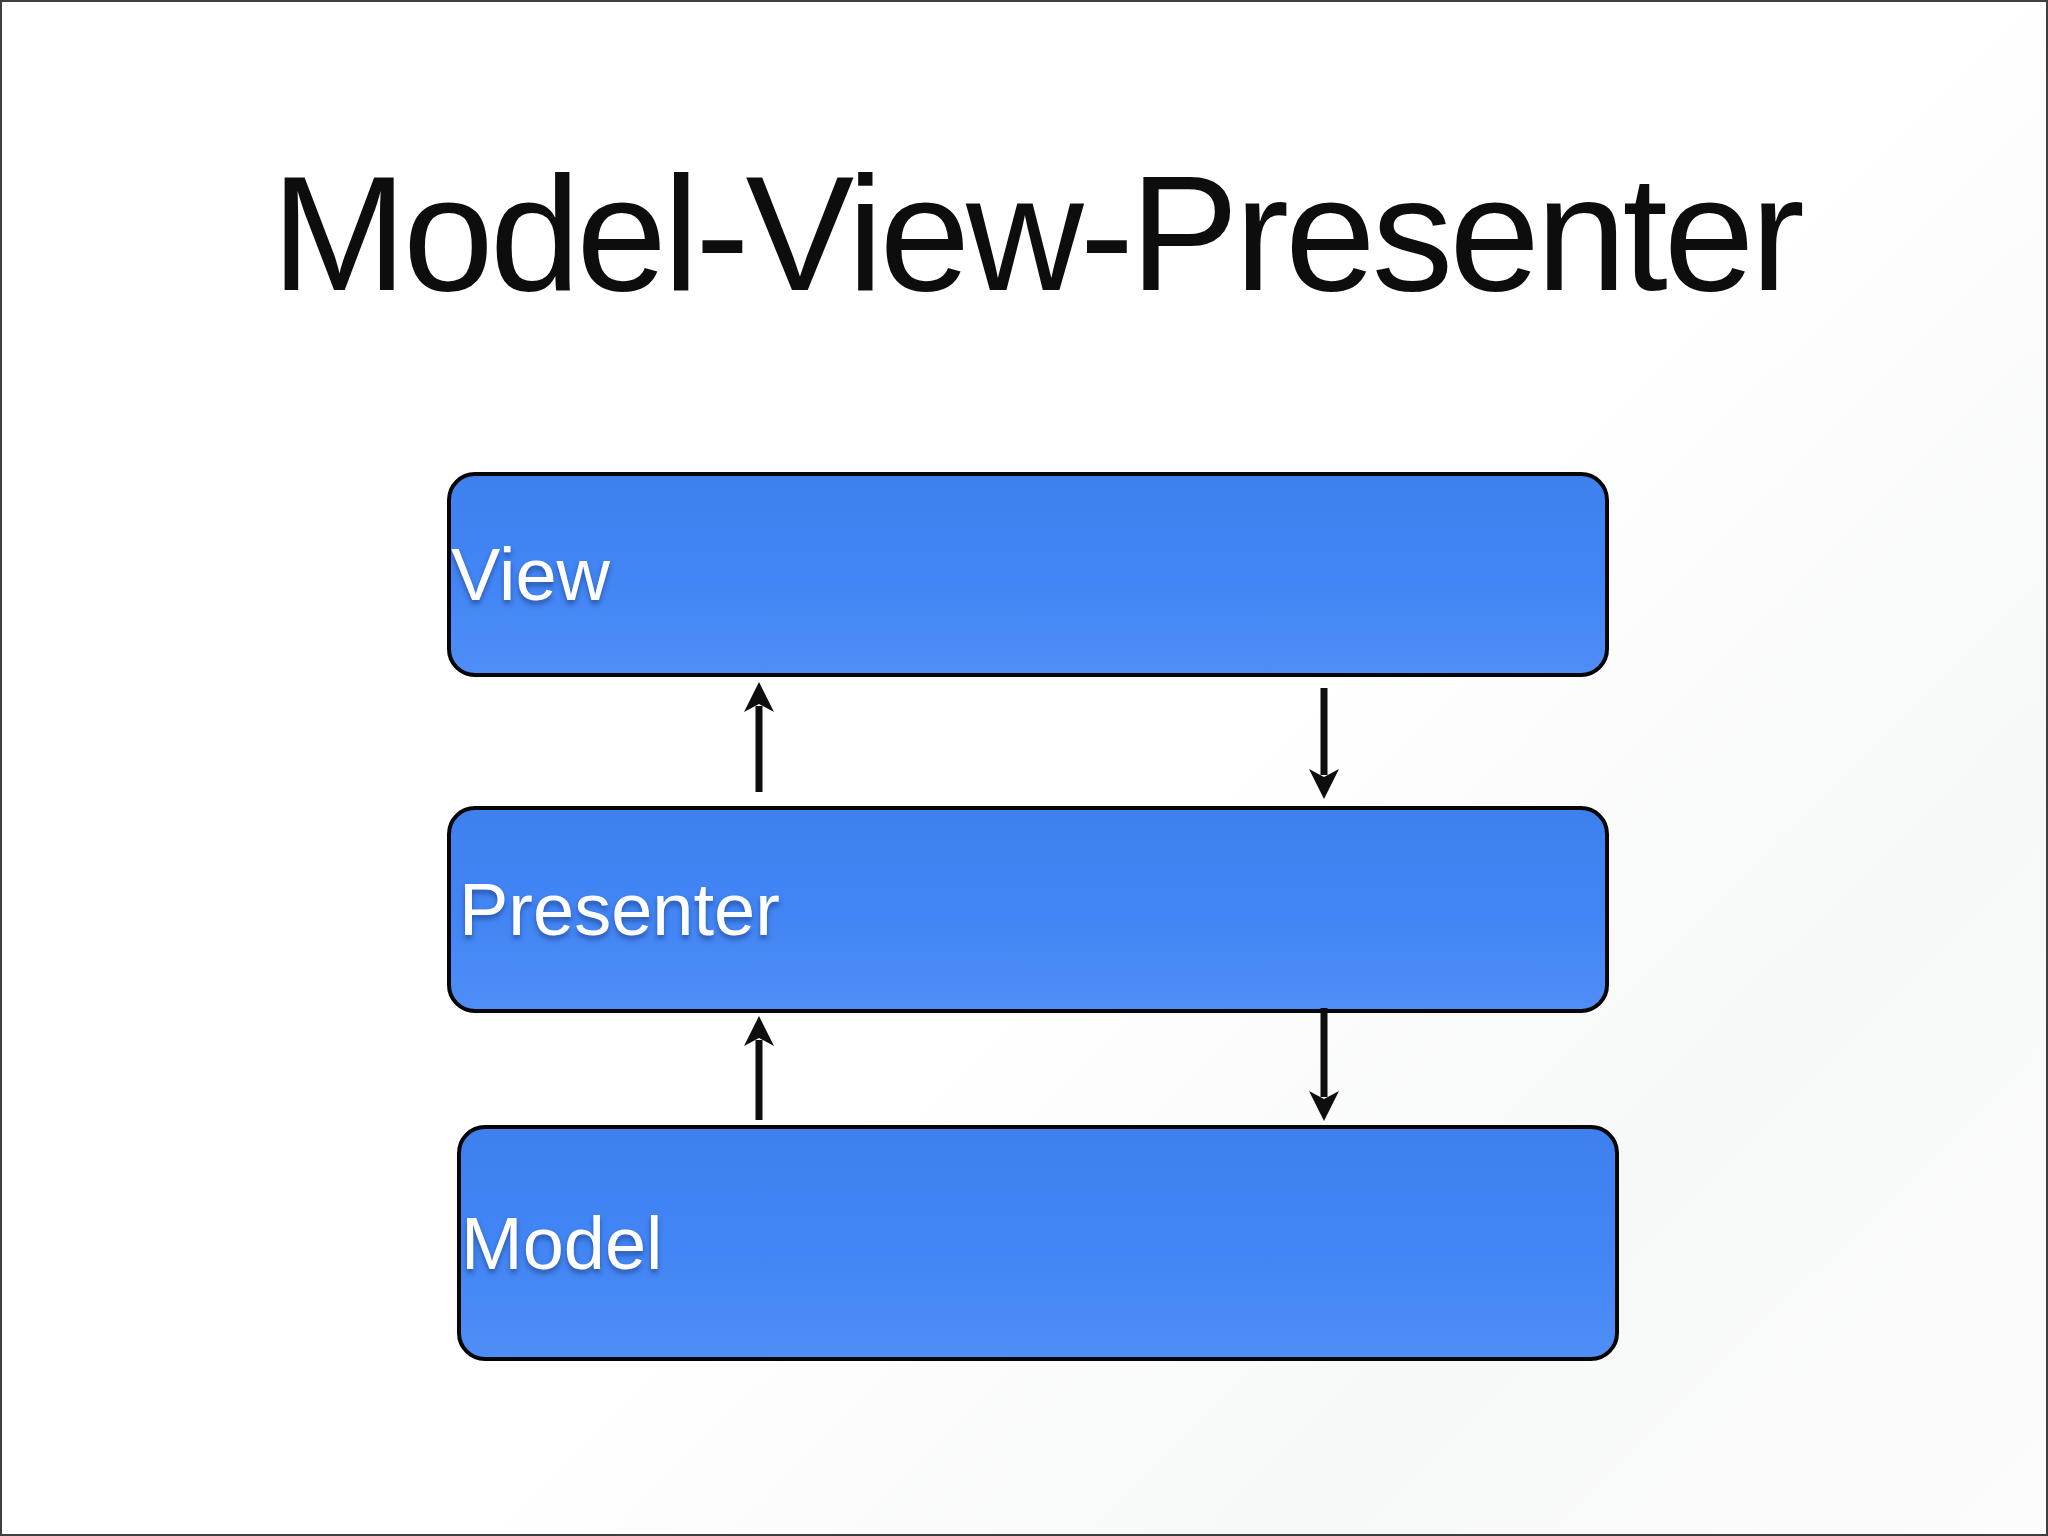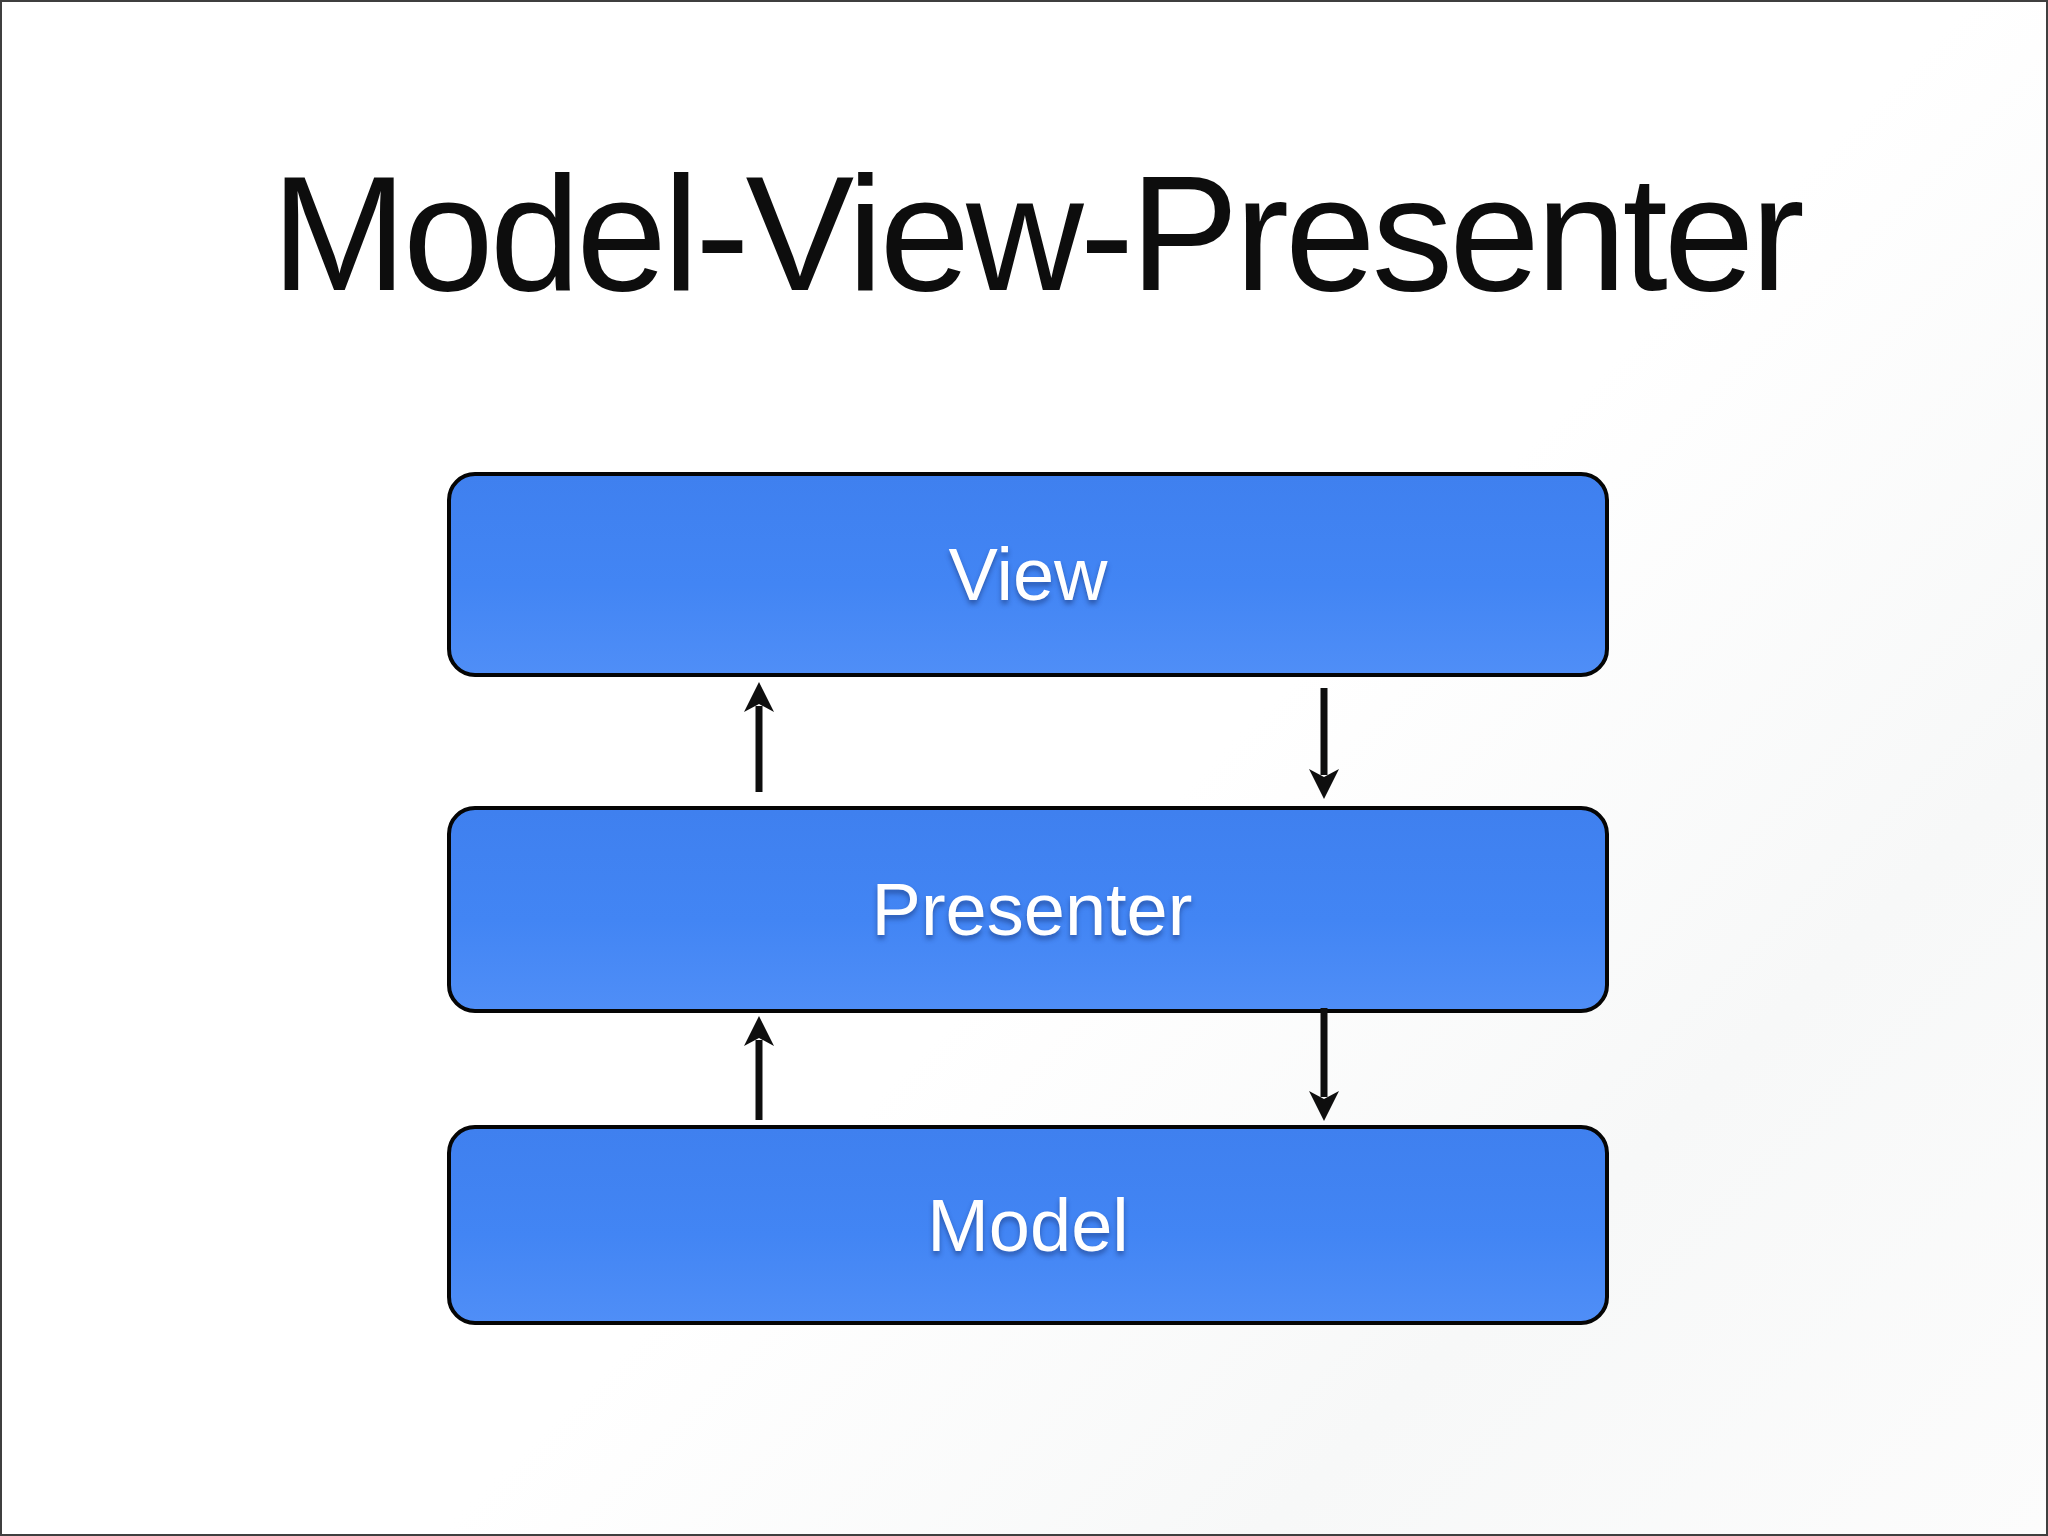--- a/index.html
+++ b/index.html
@@ -33,25 +33,25 @@
   .node {
     position: absolute;
     left: 445px;
     width: 1162px;
     box-sizing: border-box;
     border: 4px solid #050505;
     border-radius: 28px;
     background: linear-gradient(180deg, #3f80ef 0%, #4285f4 55%, #4f8ef7 100%);
     display: flex;
     align-items: center;
-    justify-content: center;
+    justify-content: flex-start;
   }
   .node-view      { top: 470px;  height: 205px; }
   .node-presenter { top: 804px;  height: 207px; padding-left: 8px; }
-  .node-model     { top: 1123px; height: 200px; }
+  .node-model     { top: 1123px; height: 236px; margin-left: 10px; }
   .node-label {
     color: #ffffff;
     font-size: 74px;
     font-weight: 400;
     letter-spacing: 0px;
     text-shadow: 0 4px 5px rgba(15, 35, 90, 0.45);
   }
   .arrows {
     position: absolute;
     top: 0;

